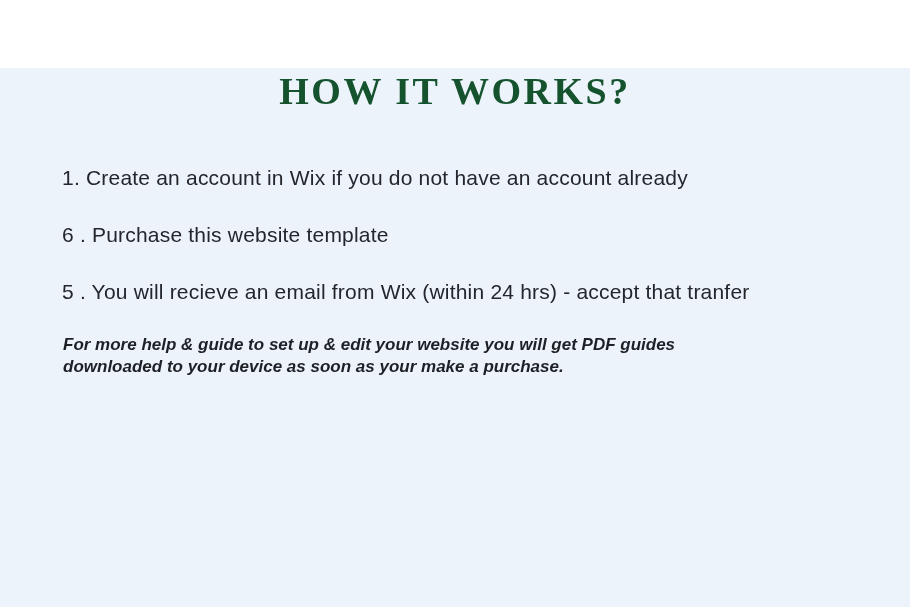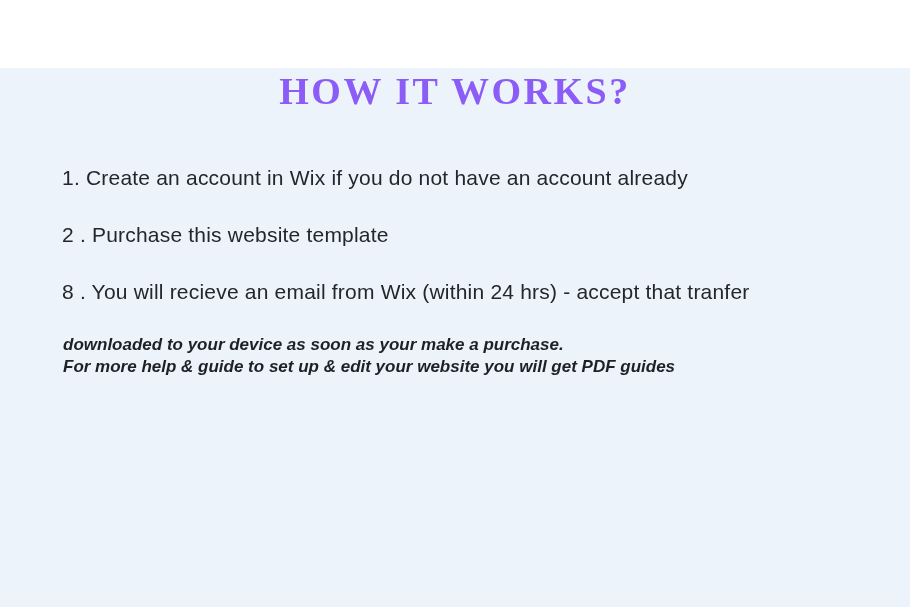--- a/index.html
+++ b/index.html
@@ -12,21 +12,21 @@
     width: 910px;
     height: 607px;
     background: #edf3fb;
     position: relative;
   }
   .page-title {
     font-family: "Liberation Serif", "DejaVu Serif", serif;
     font-size: 38px;
     font-weight: 600;
     letter-spacing: 2.5px;
-    color: #8b5cf6;
+    color: #14532d;
     text-align: center;
     margin-top: 68px;
     line-height: 46px;
   }
   .steps {
     margin-top: 50px;
     padding-left: 62px;
     padding-right: 46px;
   }
   .step {
@@ -50,22 +50,22 @@
 </style>
 </head>
 <body>
 
 <div class="page">
 
   <h1 class="page-title">HOW IT WORKS?</h1>
 
   <div class="steps">
     <div class="step">1. Create an account in Wix if you do not have an account already</div>
-    <div class="step">2 . Purchase this website template</div>
-    <div class="step">8 . You will recieve an email from Wix (within 24 hrs) - accept that tranfer</div>
+    <div class="step">6 . Purchase this website template</div>
+    <div class="step">5 . You will recieve an email from Wix (within 24 hrs) - accept that tranfer</div>
   </div>
 
   <div class="note">
+    <div class="note-line">For more help &amp; guide to set up &amp; edit your website you will get PDF guides</div>
     <div class="note-line">downloaded to your device as soon as your make a purchase.</div>
-    <div class="note-line">For more help &amp; guide to set up &amp; edit your website you will get PDF guides</div>
   </div>
 
 </div>
 
 </body></html>

